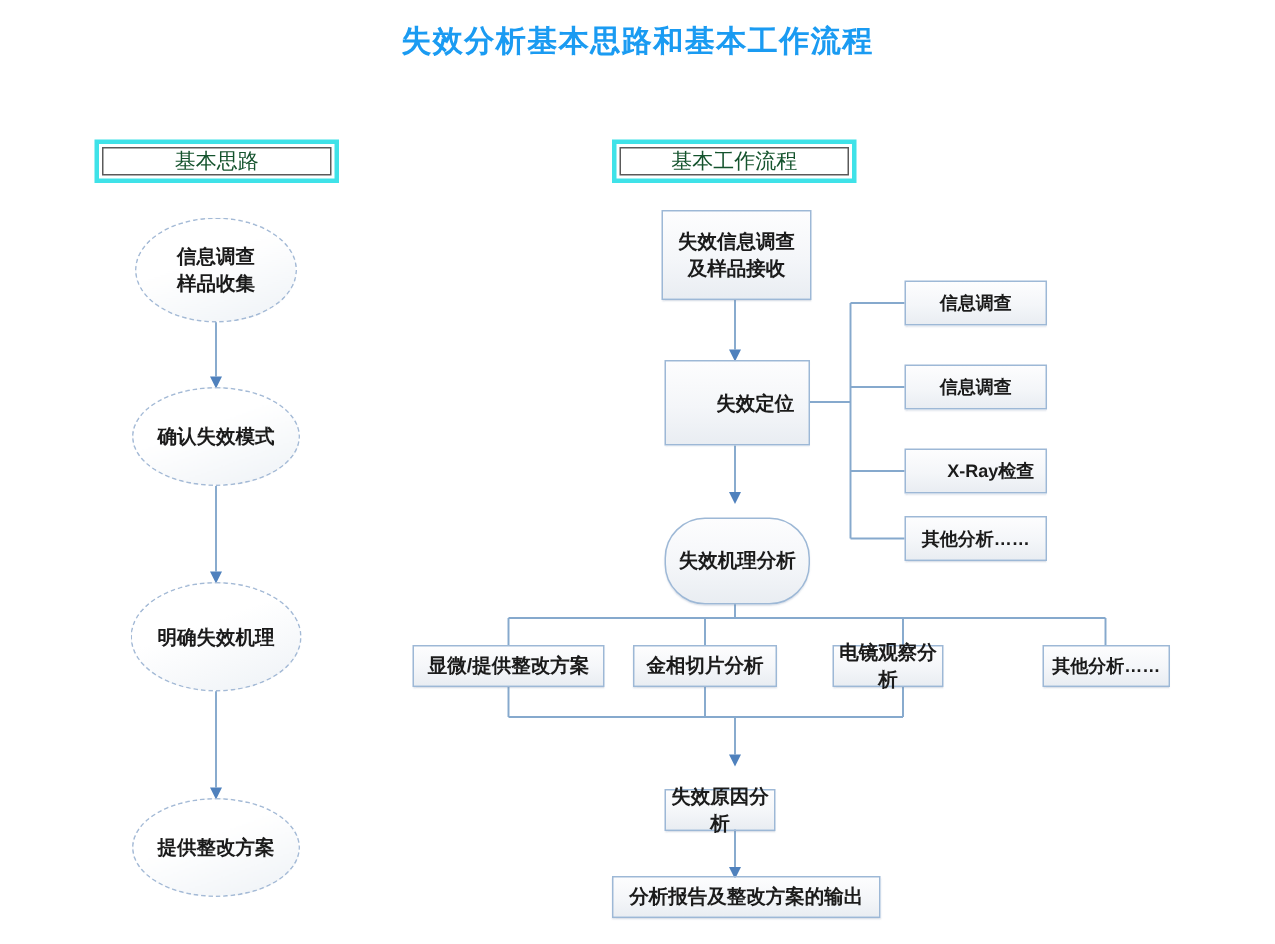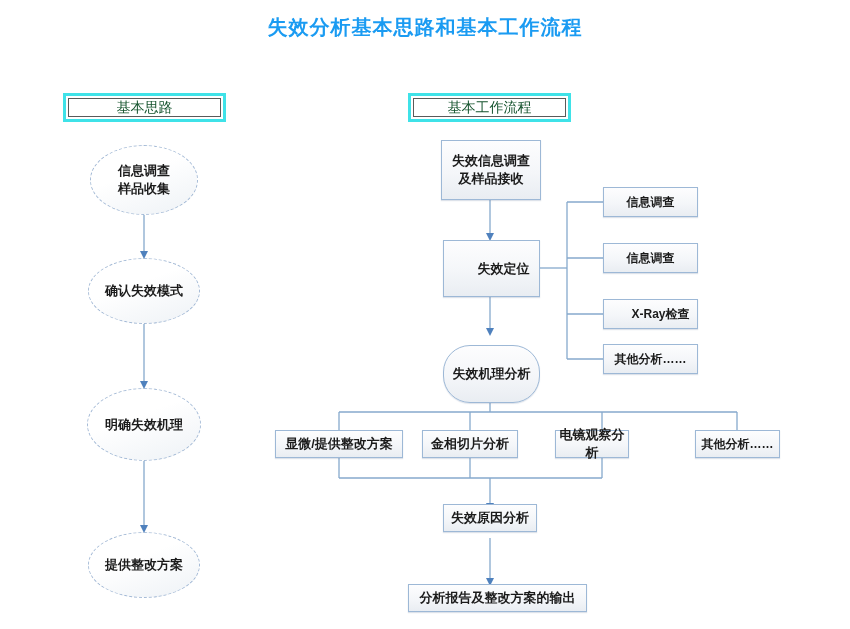--- a/index.html
+++ b/index.html
@@ -180,20 +180,20 @@
   <div class="fbox" style="left:422px; top:430px; width:96px; height:28px;">
     <span class="node-label fs13">金相切片分析</span>
   </div>
   <div class="fbox" style="left:555px; top:430px; width:74px; height:28px;">
     <span class="node-label fs13">电镜观察分析</span>
   </div>
   <div class="fbox" style="left:695px; top:430px; width:85px; height:28px;">
     <span class="node-label fs12">其他分析……</span>
   </div>
 
-  <div class="fbox" style="left:443px; top:504px; width:94px; height:28px;">
+  <div class="fbox" style="left:443px; top:526px; width:74px; height:28px;">
     <span class="node-label fs13">失效原因分析</span>
   </div>
   <div class="fbox" style="left:408px; top:584px; width:179px; height:28px;">
     <span class="node-label fs13">分析报告及整改方案的输出</span>
   </div>
 
 </div>
 
 </body></html>

